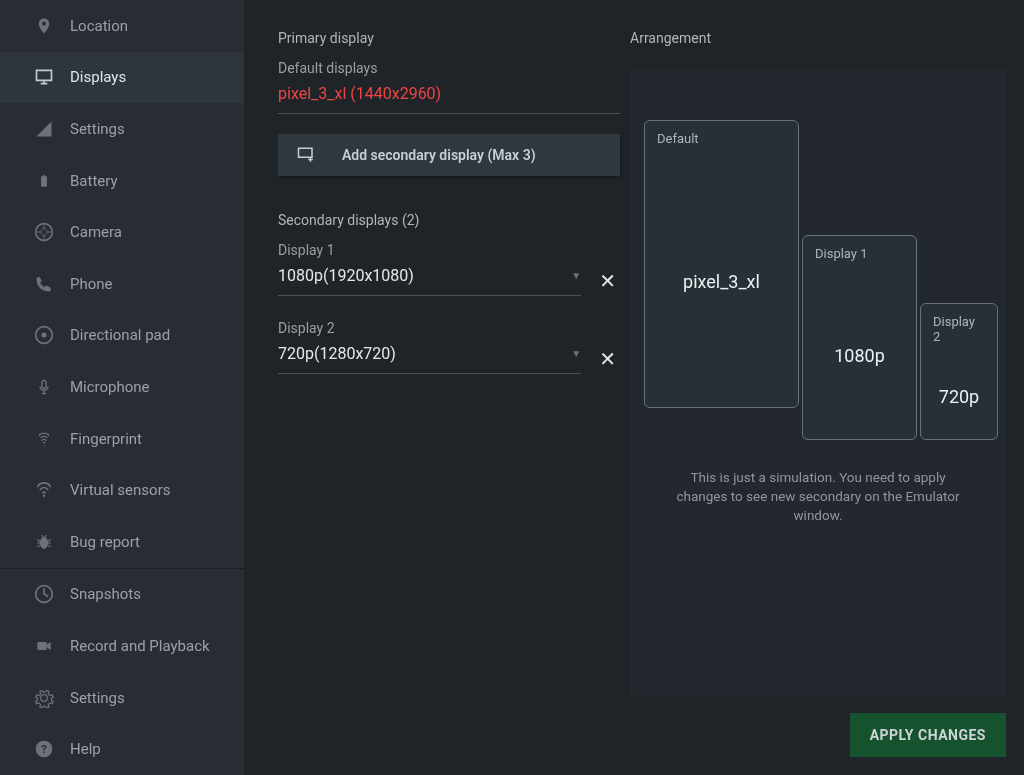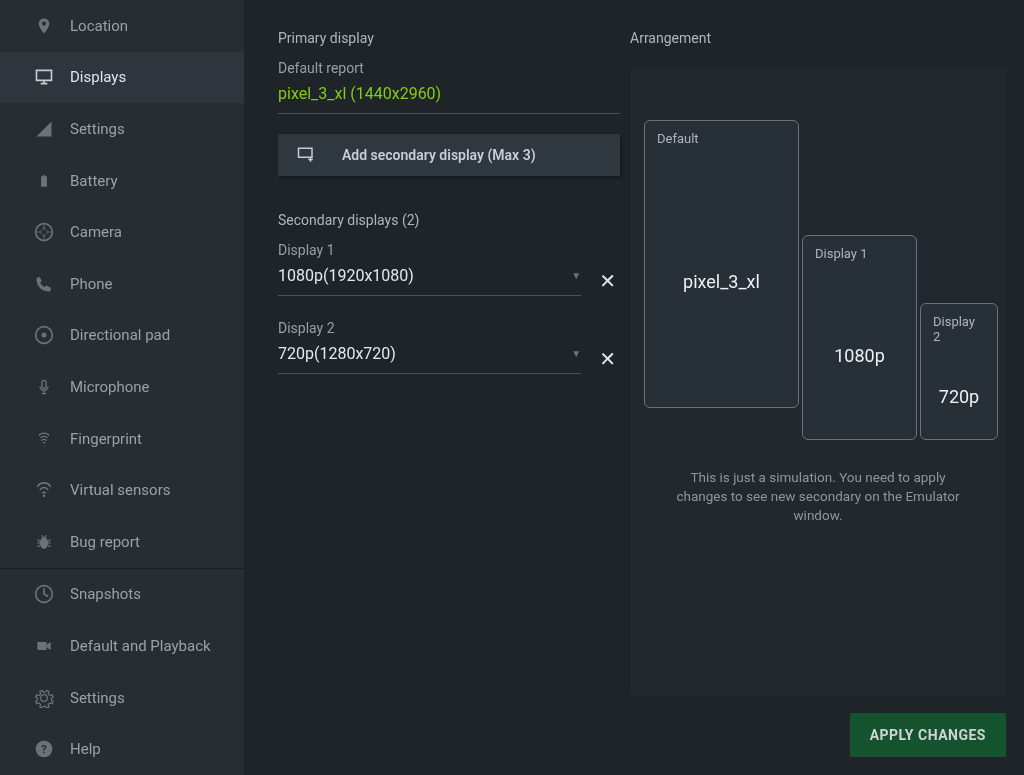--- a/index.html
+++ b/index.html
@@ -67,21 +67,21 @@
       color: #b0b6bb;
       margin-bottom: 14px;
     }
     .sub-label {
       font-size: 14px;
       color: #999fa5;
       margin-bottom: 8px;
     }
     .readonly-field {
       font-size: 16px;
-      color: #84cc16;
+      color: #ef4444;
       padding-bottom: 10px;
       border-bottom: 1px solid #4a5156;
       margin-bottom: 20px;
     }
     .add-display-btn {
       display: flex;
       align-items: center;
       background: #2f383f;
       height: 42px;
       padding: 0 18px;
@@ -289,21 +289,21 @@
       </span>
     <span>Snapshots</span>
   </div>
   <div class="sidebar-item">
     <span class="icon">
         <svg width="20" height="16" viewBox="0 0 24 24">
           <rect x="2" y="6" width="14" height="12" rx="1"></rect>
           <path d="M16 10l6-4v12l-6-4z"></path>
         </svg>
       </span>
-    <span>Default and Playback</span>
+    <span>Record and Playback</span>
   </div>
   <div class="sidebar-item">
     <span class="icon">
         <svg width="20" height="20" viewBox="0 0 24 24">
           <path d="M12 8a4 4 0 100 8 4 4 0 000-8zm9 4l2-1-1-3-3 1-2-2 1-3-3-1-1 2h-3l-1-2-3 1 1 3-2 2-3-1-1 3 2 1v3l-2 1 1 3 3-1 2 2-1 3 3 1 1-2h3l1 2 3-1-1-3 2-2 3 1 1-3-2-1z" fill="none" stroke="currentColor" stroke-width="1.5"></path>
         </svg>
       </span>
     <span>Settings</span>
   </div>
   <div class="sidebar-item">
@@ -313,21 +313,21 @@
           <text x="12" y="17" text-anchor="middle" font-size="14" fill="#272d33" font-weight="bold">?</text>
         </svg>
       </span>
     <span>Help</span>
   </div>
 </div>
 
 <div class="main">
   <div class="left-panel">
     <div class="section-header">Primary display</div>
-    <div class="sub-label">Default report</div>
+    <div class="sub-label">Default displays</div>
     <div class="readonly-field">pixel_3_xl (1440x2960)</div>
 
     <div class="add-display-btn">
       <span class="icon">
         <svg width="20" height="18" viewBox="0 0 24 24">
             <rect x="2" y="3" width="18" height="12" fill="none" stroke="currentColor" stroke-width="2"></rect>
             <path d="M18 15v6M15 18h6" stroke="currentColor" stroke-width="2"></path>
           </svg>
       </span>
       <span>Add secondary display (Max 3)</span>

